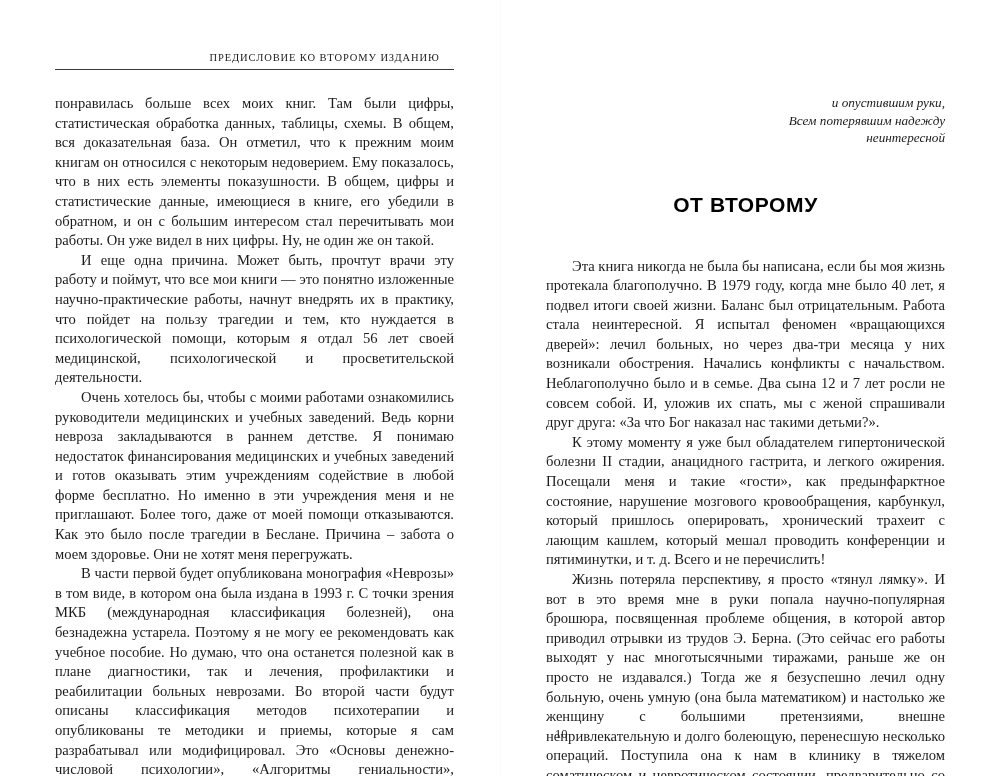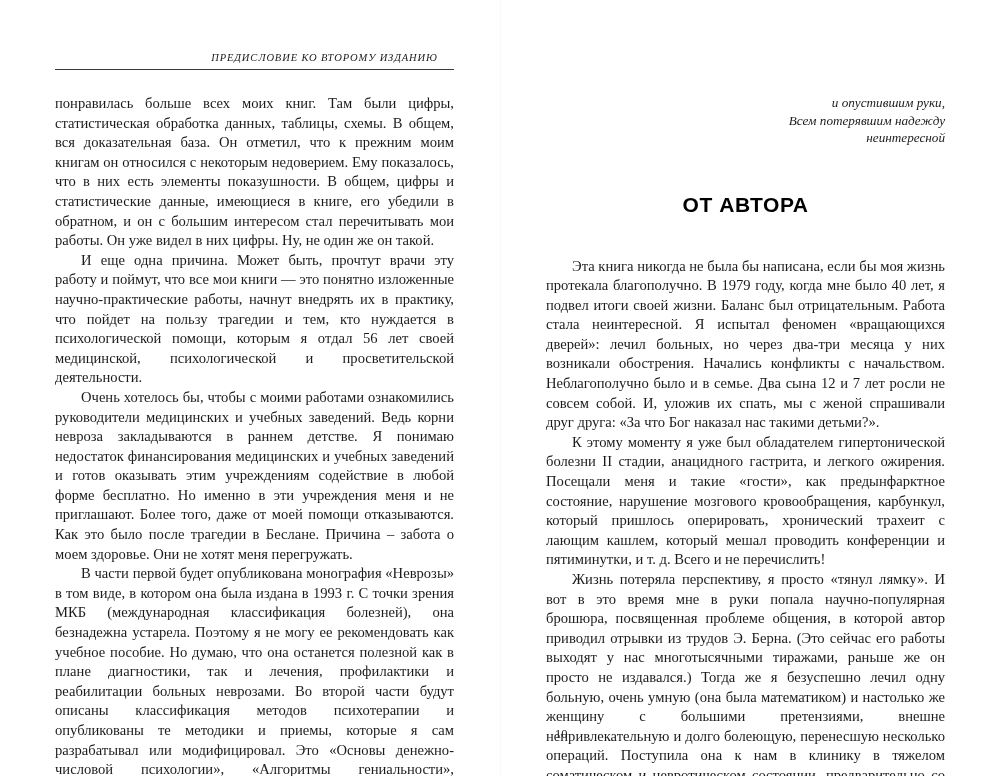--- a/index.html
+++ b/index.html
@@ -44,21 +44,20 @@
 
   .running-head {
     font-family: "Liberation Serif", serif;
     font-size: 10.5px;
     letter-spacing: 0.9px;
     text-transform: uppercase;
     color: #1b1b1b;
     text-align: center;
     margin: 0 0 6px 0;
     padding-left: 140px;
-    font-style: italic;
   }
   .rule {
     border: 0;
     border-top: 1px solid #3a3a3a;
     margin: 0 0 24px 0;
     width: 100%;
   }
 
   .body-text p {
     margin: 0;
@@ -119,21 +118,21 @@
   </div>
 
   <div class="gutter"></div>
 
   <div class="page page-right">
     <div class="dedication">
       <div>и опустившим руки,</div>
       <div>Всем потерявшим надежду</div>
       <div>неинтересной</div>
     </div>
-    <h1 class="chapter-title">ОТ АВТОРА</h1>
+    <h1 class="chapter-title">ОТ ВТОРОМУ</h1>
     <div class="body-text">
       <p>Эта книга никогда не была бы написана, если бы моя жизнь протекала благополучно. В 1979 году, когда мне было 40 лет, я подвел итоги своей жизни. Баланс был отрицательным. Работа стала неинтересной. Я испытал феномен «вращающихся дверей»: лечил больных, но через два-три месяца у них возникали обострения. Начались конфликты с начальством. Неблагополучно было и в семье. Два сына 12 и 7 лет росли не совсем собой. И, уложив их спать, мы с женой спрашивали друг друга: «За что Бог наказал нас такими детьми?».</p>
       <p>К этому моменту я уже был обладателем гипертонической болезни II стадии, анацидного гастрита, и легкого ожирения. Посещали меня и такие «гости», как предынфарктное состояние, нарушение мозгового кровообращения, карбункул, который пришлось оперировать, хронический трахеит с лающим кашлем, который мешал проводить конференции и пятиминутки, и т. д. Всего и не перечислить!</p>
       <p>Жизнь потеряла перспективу, я просто «тянул лямку». И вот в это время мне в руки попала научно-популярная брошюра, посвященная проблеме общения, в которой автор приводил отрывки из трудов Э. Берна. (Это сейчас его работы выходят у нас многотысячными тиражами, раньше же он просто не издавался.) Тогда же я безуспешно лечил одну больную, очень умную (она была математиком) и настолько же женщину с большими претензиями, внешне непривлекательную и долго болеющую, перенесшую несколько операций. Поступила она к нам в клинику в тяжелом соматическом и невротическом состоянии, предварительно со всеми перессорившись. Мне приходилось с ней долго и часто беседовать, убеждая в том, что ей следует быть более терпимой к своим близким. Беседы эти меня выматывали, и тут я дал ей эту брошюру.</p>
     </div>
     <div class="folio">10</div>
   </div>
 
 </div>
 

